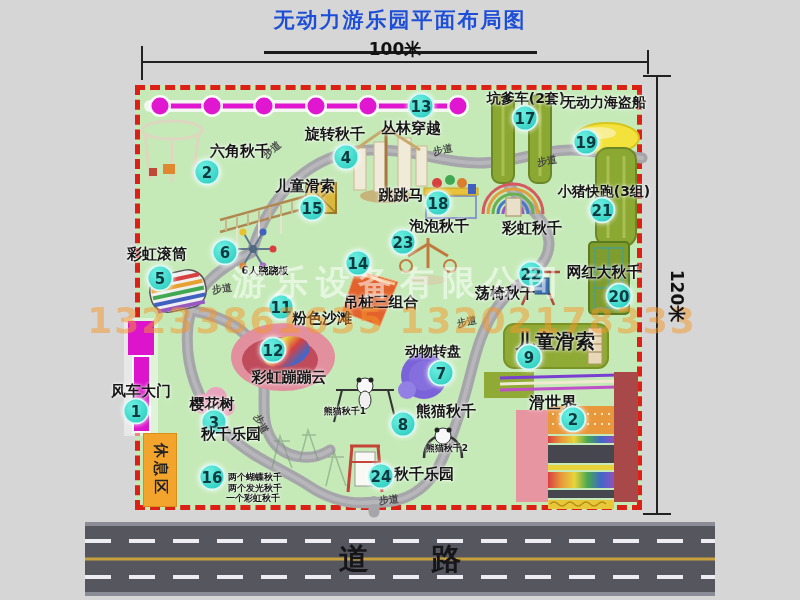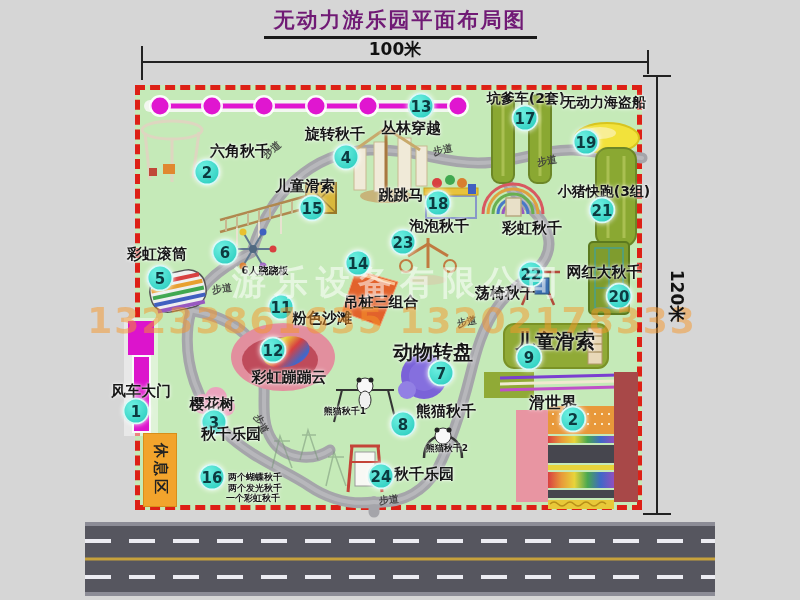--- a/index.html
+++ b/index.html
@@ -1,21 +1,21 @@
 <!DOCTYPE html>
 <html><head>
 <meta charset="utf-8">
 <style>
   html,body{margin:0;padding:0;}
   body{font-family:"DejaVu Sans","Liberation Sans",sans-serif;}
   #stage{position:relative;width:800px;height:600px;background:#d6d6d6;overflow:hidden;}
   
   .title-wrap{position:absolute;top:6px;left:0;width:100%;text-align:center;}
-  .title{display:inline-block;font-size:21px;font-weight:bold;color:#701a75;
-         border-bottom:3px solid #1a1a1a;padding:0 10px 2px;letter-spacing:2px;}
+  .title{display:inline-block;font-size:21px;font-weight:bold;color:#1d4ed8;
+         border-bottom:3px solid #1a1a1a;padding:0 10px 17px;letter-spacing:2px;}
   
   .map-bg{position:absolute;left:135px;top:85px;width:507px;height:425px;
           background:#c5eab8;border:5px dashed #dd2016;box-sizing:border-box;}
   svg.layer{position:absolute;left:0;top:0;width:800px;height:600px;pointer-events:none;}
   
   .lbl{position:absolute;transform:translate(-50%,-50%);font-weight:700;color:#161616;
        white-space:nowrap;text-shadow:0 0 2px #fff,0 0 4px rgba(255,255,255,.85);}
   .badge{position:absolute;width:27px;height:27px;border-radius:50%;
          transform:translate(-50%,-50%);
          background:radial-gradient(circle at 35% 30%,#6ff0e2,#23c9bb);
@@ -363,21 +363,21 @@
       <div class="lbl" style="left: 240px; top: 151px; font-size: 15px;">六角秋千</div>
       <div class="badge" style="left: 207px; top: 172px;">2</div>
       <div class="lbl" style="left: 212px; top: 404px; font-size: 15px;">樱花树</div>
       <div class="badge" style="left: 214px; top: 422px;">3</div>
       <div class="lbl" style="left: 335px; top: 134px; font-size: 15px;">旋转秋千</div>
       <div class="badge" style="left: 346px; top: 157px;">4</div>
       <div class="lbl" style="left: 157px; top: 254px; font-size: 15px;">彩虹滚筒</div>
       <div class="badge" style="left: 160px; top: 278px;">5</div>
       <div class="lbl" style="left: 253px; top: 271px; font-size: 10px; margin-left: 12px;">6人跷跷板</div>
       <div class="badge" style="left: 225px; top: 252px;">6</div>
-      <div class="lbl" style="left: 416px; top: 352px; font-size: 20px; padding-left: 34px;">动物转盘</div>
+      <div class="lbl" style="left: 416px; top: 352px; font-size: 14px; padding-left: 34px;">动物转盘</div>
       <div class="badge" style="left: 441px; top: 373px;">7</div>
       <div class="lbl" style="left: 446px; top: 411px; font-size: 15px;">熊猫秋千</div>
       <div class="badge" style="left: 403px; top: 424px;">8</div>
       <div class="lbl" style="left: 555px; top: 341px; font-size: 20px;">儿童滑索</div>
       <div class="badge" style="left: 529px; top: 357px;">9</div>
       <div class="lbl" style="left: 553px; top: 403px; font-size: 16px;">滑世界</div>
       <div class="badge" style="left: 573px; top: 419px;">2</div>
       <div class="lbl" style="left: 322px; top: 318px; font-size: 15px;">粉色沙滩</div>
       <div class="badge" style="left: 281px; top: 307px;">11</div>
       <div class="lbl" style="left: 289px; top: 377px; font-size: 15px;">彩虹蹦蹦云</div>
@@ -424,15 +424,16 @@
   <div class="wm-company">游乐设备有限公司</div>
   <div class="wm-phone">13233861635 13202178333</div>
 
   <div class="dim-top">100米</div>
   <div class="dim-right">120米</div>
 
   <div class="road">
     <div class="dash top"></div>
     <div class="yellow"></div>
     <div class="dash bot"></div>
+    <div class="road-label">道 路</div>
   </div>
 
 </div>
 
 </body></html>

